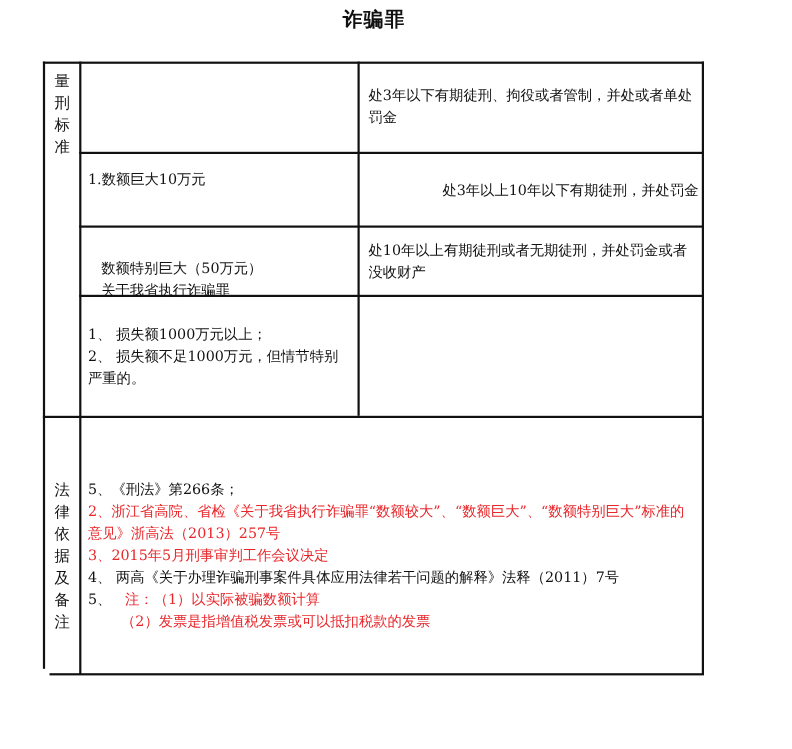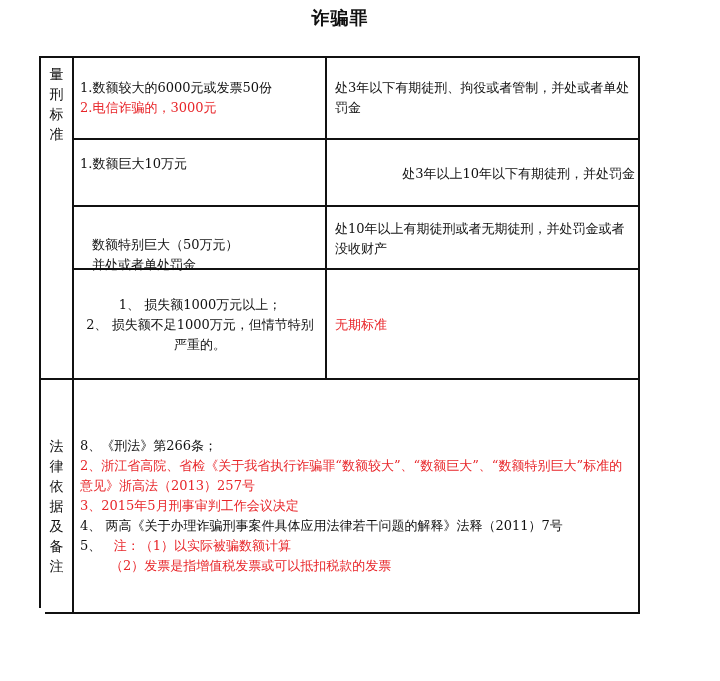--- a/index.html
+++ b/index.html
@@ -40,54 +40,49 @@
 
   <div class="hl" style="left:0;top:322px;width:601px;"></div>
 
   <div class="vlabel" style="left:1px;top:8px;">
     <span>量</span>
     <span>刑</span>
     <span>标</span>
     <span>准</span>
   </div>
 
-  <div class="cell" style="left:41px;top:22px;width:240px;">
-    <span class="line">1.数额较大的6000元或发票50份</span>
-    <span class="line red">2.电信诈骗的，3000元</span>
-  </div>
   <div class="cell wrap" style="left:296px;top:22px;width:300px;">处3年以下有期徒刑、拘役或者管制，并处或者单处罚金</div>
 
   <div class="cell" style="left:41px;top:98px;width:240px;">
     <span class="line">1.数额巨大10万元</span>
   </div>
   <div class="cell wrap" style="left:296px;top:108px;width:300px;text-align:right;">处3年以上10年以下有期徒刑，并处罚金</div>
 
   <div class="cell" style="left:53px;top:163px;width:240px;margin-top:16px;">
     <span class="line">数额特别巨大（50万元）</span>
-    <span class="line">并处或者单处罚金</span>
+    <span class="line">关于我省执行诈骗罪</span>
   </div>
   <div class="cell wrap" style="left:296px;top:163px;width:300px;">处10年以上有期徒刑或者无期徒刑，并处罚金或者没收财产</div>
 
-  <div class="cell wrap" style="left:41px;top:239px;width:240px;text-align:center;">
+  <div class="cell wrap" style="left:41px;top:239px;width:240px;">
     <span class="line">1、 损失额1000万元以上；</span>
     <span class="wrap" style="display:block;">2、 损失额不足1000万元，但情节特别严重的。</span>
   </div>
-  <div class="cell red" style="left:296px;top:259px;width:300px;">无期标准</div>
 
   <div class="vlabel" style="left:1px;top:380px;">
     <span>法</span>
     <span>律</span>
     <span>依</span>
     <span>据</span>
     <span>及</span>
     <span>备</span>
     <span>注</span>
   </div>
 
   <div class="cell" style="left:41px;top:380px;width:555px;">
-    <span class="line">8、《刑法》第266条；</span>
+    <span class="line">5、《刑法》第266条；</span>
     <span class="red" style="display:block;">2、浙江省高院、省检《关于我省执行诈骗罪“数额较大”、“数额巨大”、“数额特别巨大”标准的意见》浙高法（2013）257号</span>
     <span class="line red">3、2015年5月刑事审判工作会议决定</span>
     <span class="line">4、 两高《关于办理诈骗刑事案件具体应用法律若干问题的解释》法释（2011）7号</span>
     <span class="line"><span>5、</span>&nbsp;&nbsp;&nbsp;<span class="red">注：（1）以实际被骗数额计算</span></span>
     <span class="line red" style="padding-left:30px;">（2）发票是指增值税发票或可以抵扣税款的发票</span>
   </div>
 </div>
 
 </body></html>

